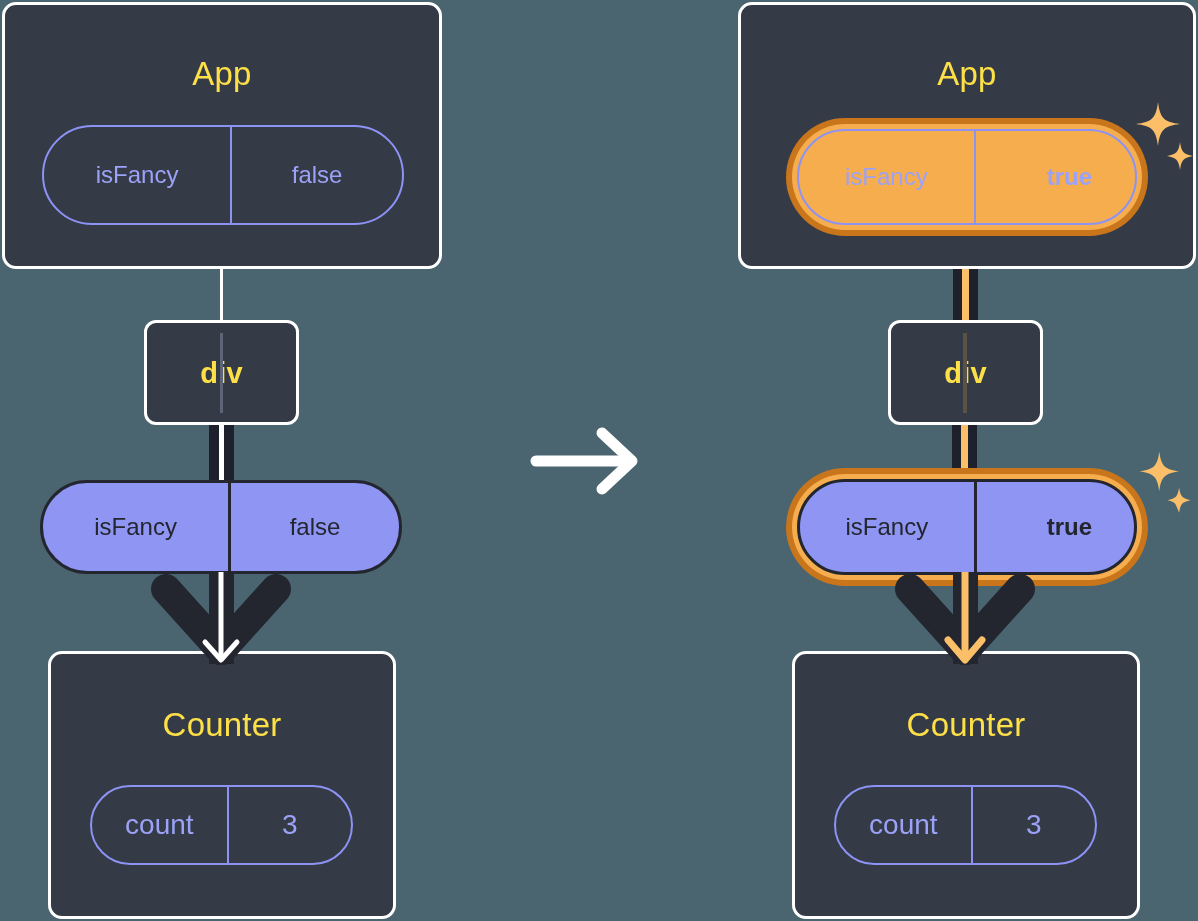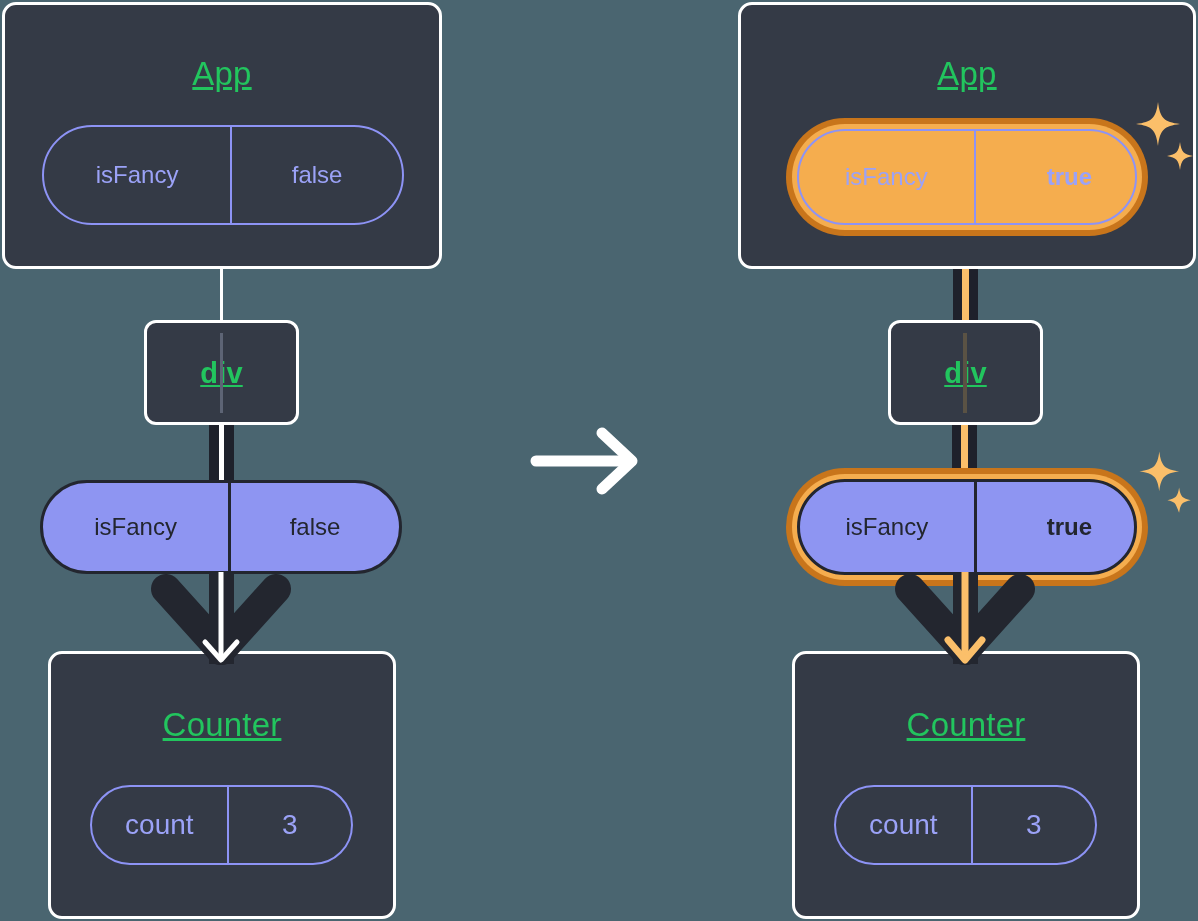--- a/index.html
+++ b/index.html
@@ -16,25 +16,24 @@
     position: absolute;
     background: #343a46;
     border: 3px solid #ffffff;
     border-radius: 14px;
     z-index: 5;
   }
   .node-title {
     position: absolute;
     left: 0; right: 0;
     text-align: center;
-    color: #22c55e;
+    color: #fde047;
     font-size: 33px;
     font-weight: 400;
     letter-spacing: .2px;
-    text-decoration: underline;
   }
   .node-title.small { font-size: 29px; font-weight: 700; }
 
   
   .pill {
     position: absolute;
     display: flex;
     align-items: stretch;
     border-radius: 999px;
     overflow: hidden;

